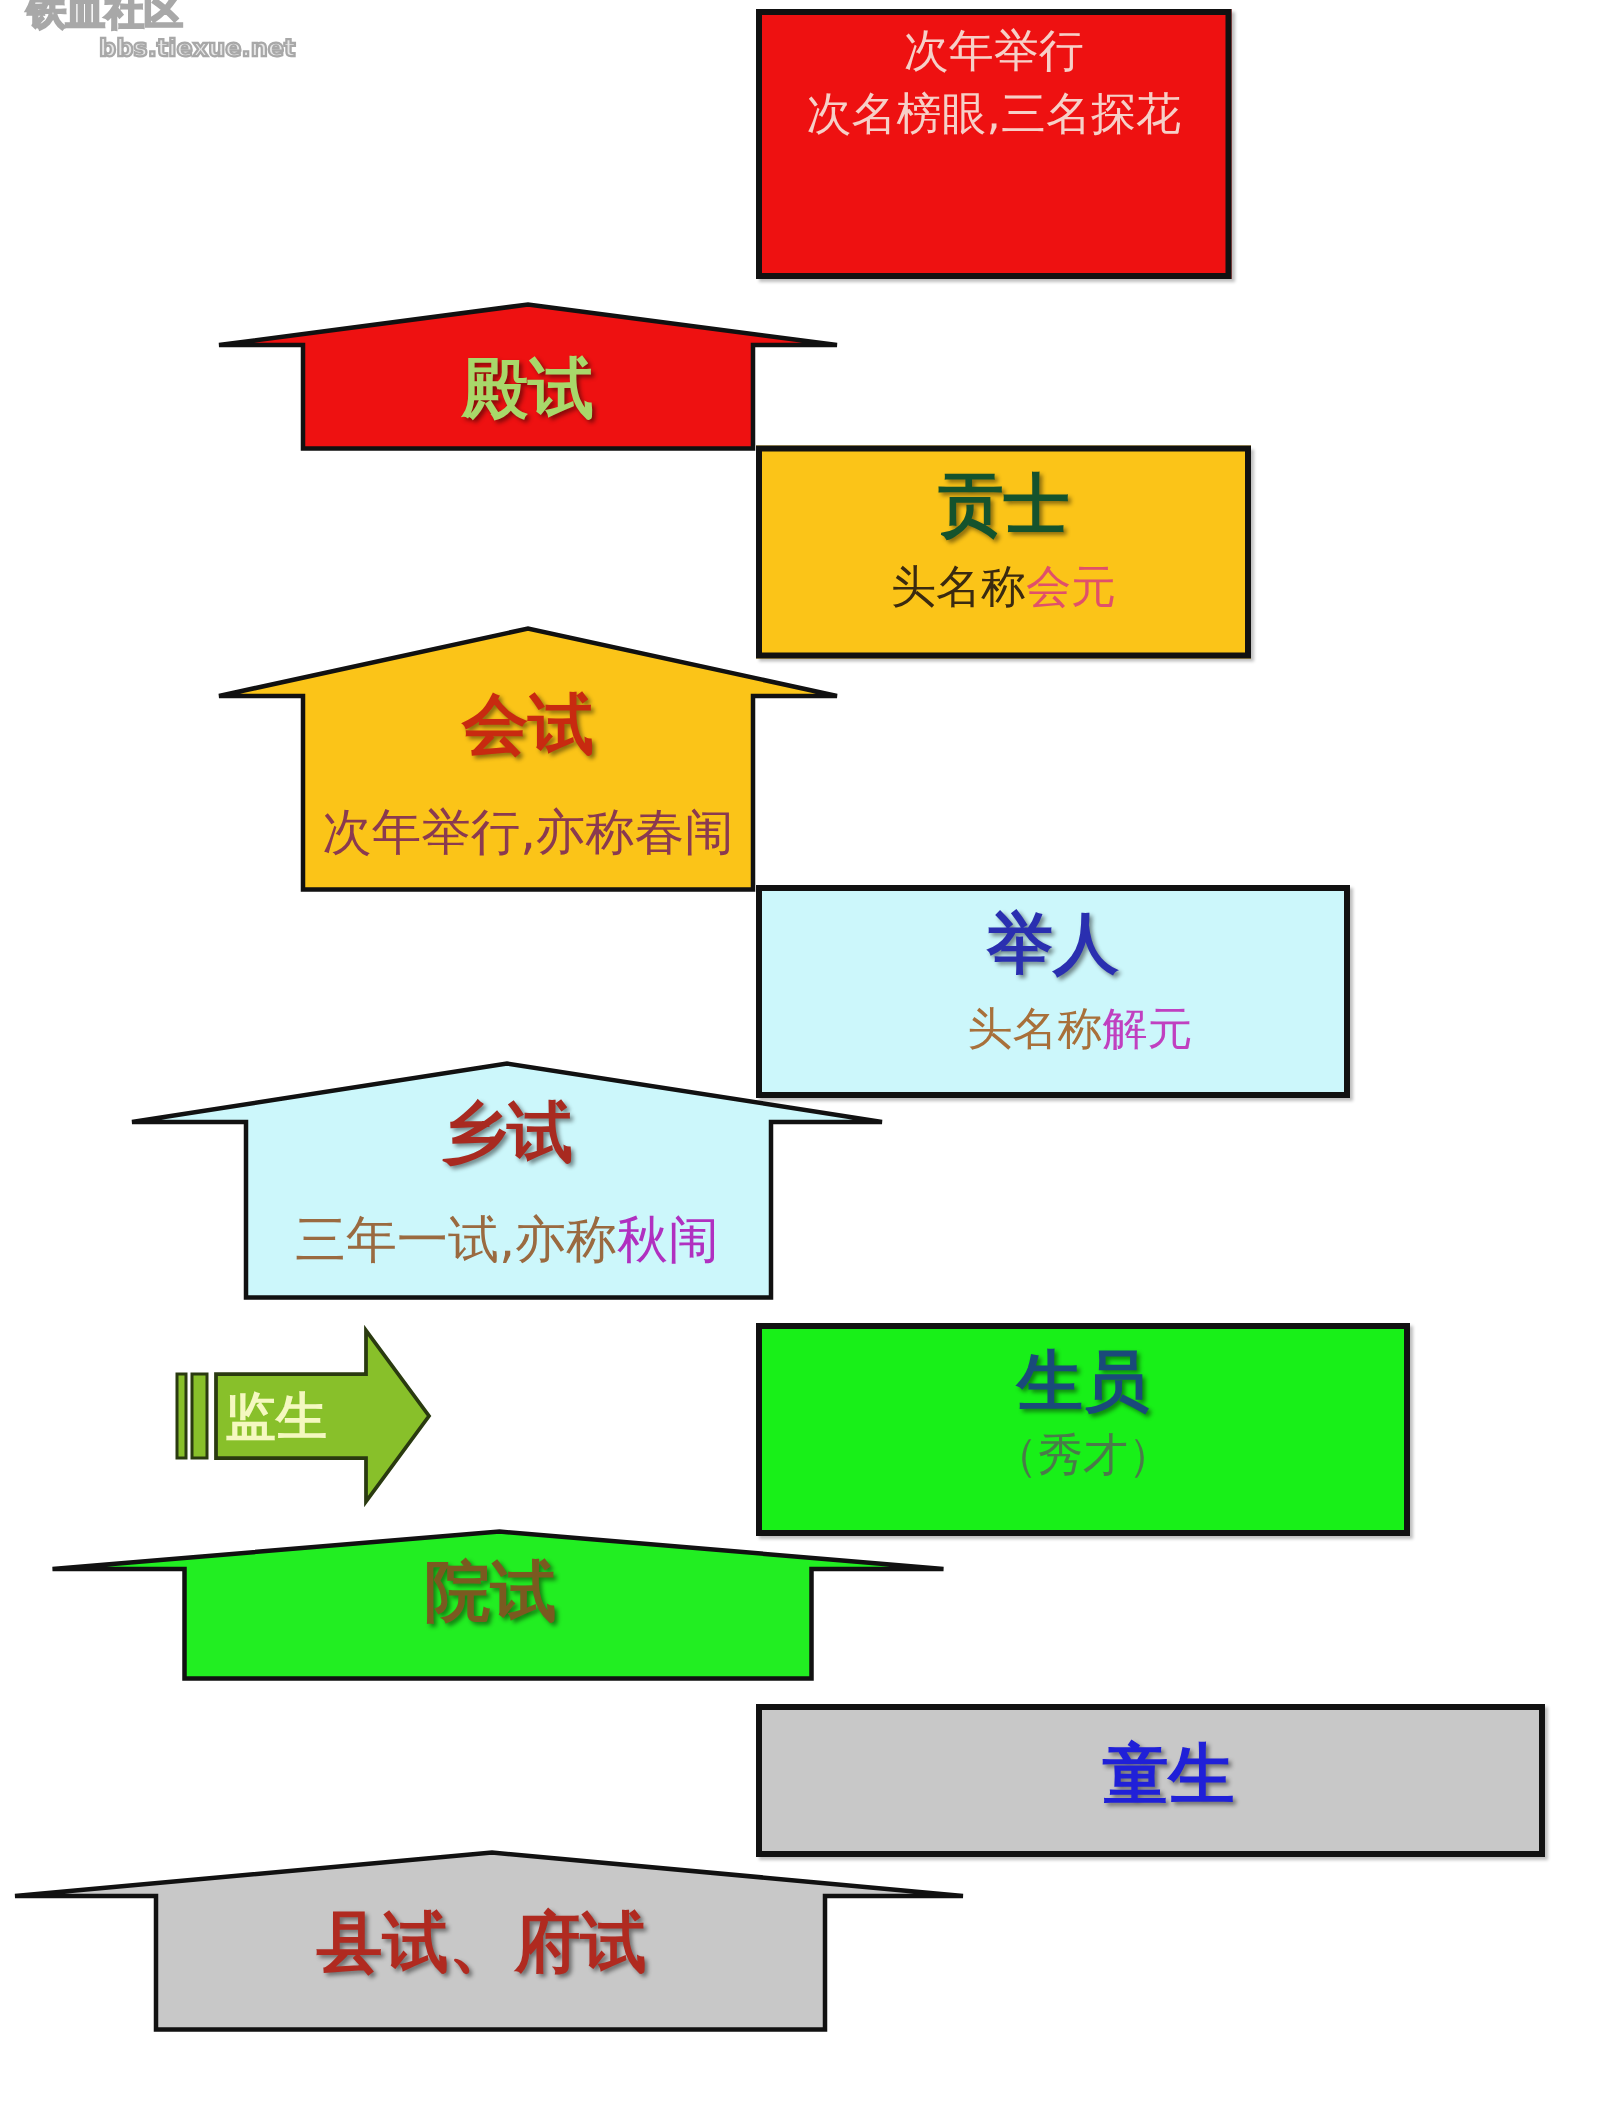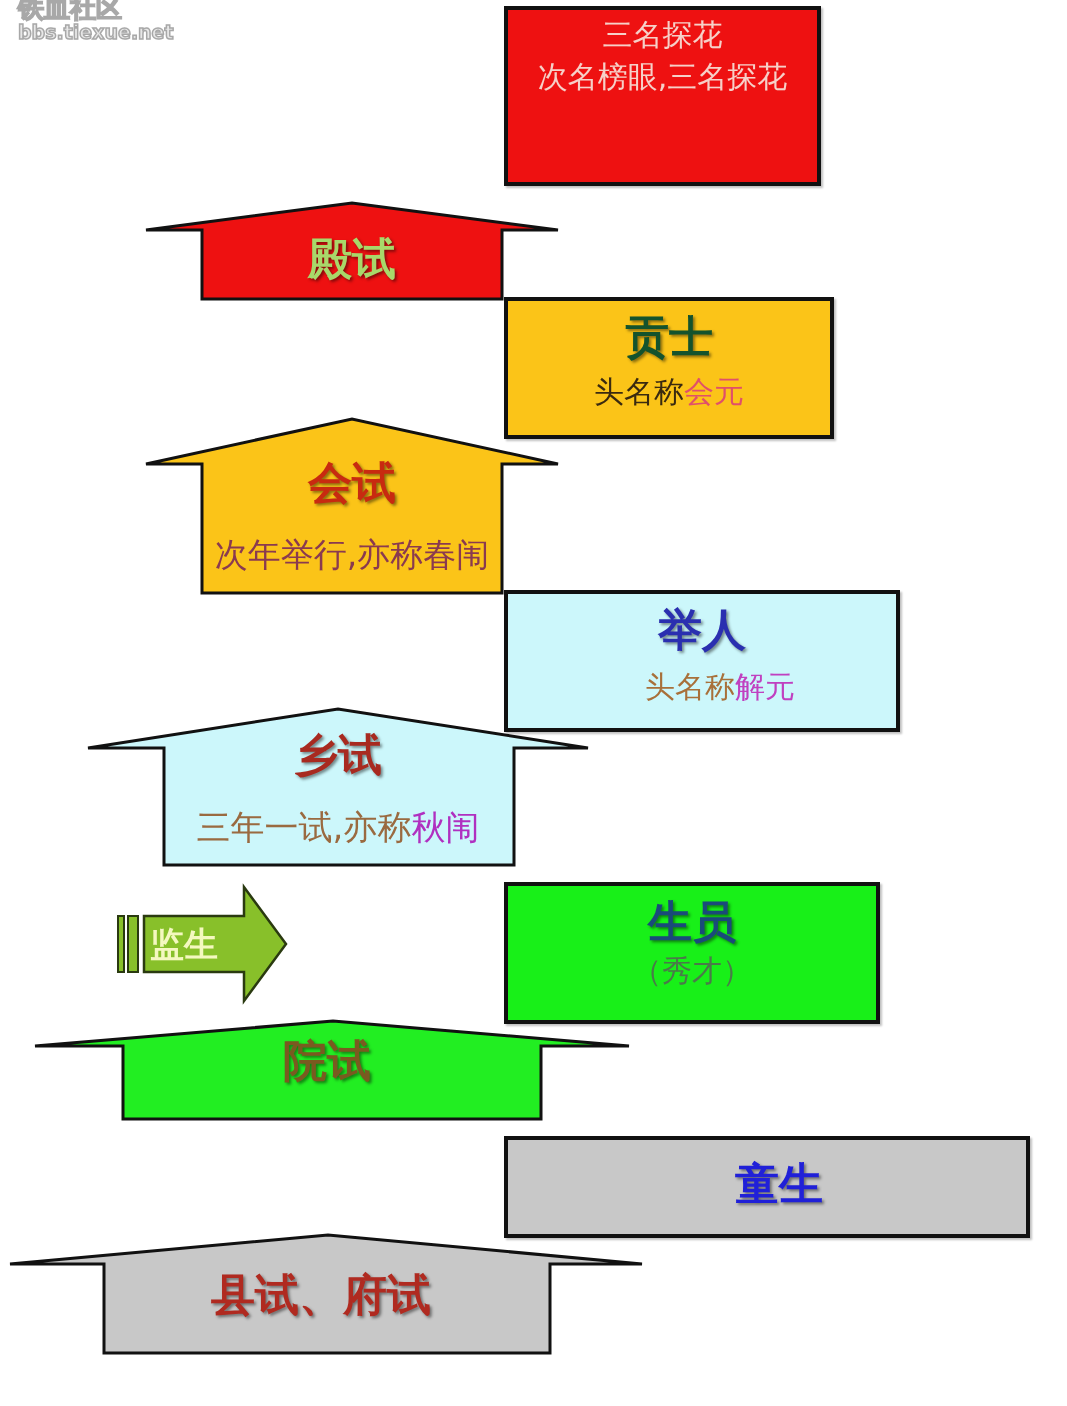--- a/index.html
+++ b/index.html
@@ -1,38 +1,38 @@
 <!DOCTYPE html>
 <html><head>
 <meta charset="utf-8">
 <style>
   html, body { margin:0; padding:0; }
   body { width:1067px; height:1406px; background:#ffffff; position:relative; overflow:hidden;
          font-family:"DejaVu Sans", sans-serif; }
   .abs { position:absolute; }
   .watermark { left:18px; top:-6px; color:#e8e8e8; font-size:26px; font-weight:bold; line-height:28px;
                -webkit-text-stroke:1.5px #a8a8a8; letter-spacing:0px; }
-  .wm2 { font-size:19px; top:18px; }
+  .wm2 { font-size:16px; top:18px;margin-left:48px; }
   .box { position:absolute; box-sizing:border-box; border:4px solid #111; text-align:center;
          box-shadow: 2px 2px 2px rgba(0,0,0,0.25); }
   .title { font-weight:bold; font-size:44px; line-height:52px; text-shadow:2px 2px 3px rgba(0,0,0,0.45); }
   .sub { font-size:30px; line-height:42px; }
   .house { position:absolute; }
   .house svg { position:absolute; left:0; top:0; overflow:visible; }
   .house .label { position:absolute; left:0; right:0; text-align:center; }
   .hl { font-weight:bold; font-size:44px; text-shadow:2px 2px 3px rgba(0,0,0,0.45); }
 </style>
 </head>
 <body>
 
 <div class="abs watermark">铁血社区</div>
 <div class="abs watermark wm2">bbs.tiexue.net</div>
 
 <div class="box" style="left:504px; top:6px; width:317px; height:180px; background:#ee1111;">
-  <div class="sub" style="color:#f6d0c8; margin-top:4px;">三名探花</div>
+  <div class="sub" style="color:#f6d0c8; margin-top:4px;">次年举行</div>
   <div class="sub" style="color:#f6d0c8;">次名榜眼,三名探花</div>
 </div>
 
 <div class="house" style="left:144px; top:200px; width:416px; height:102px;">
   <svg width="416" height="102">
     <polygon points="2,30 208,3 414,30 358,30 358,99 58,99 58,30" fill="#ee1111" stroke="#111" stroke-width="3"></polygon>
   </svg>
   <div class="label hl" style="top:30px; color:#a8d86a;font-family:Liberation Serif, serif;">殿试</div>
 </div>
 
@@ -70,21 +70,21 @@
 
 <div class="house" style="left:114px; top:884px; width:176px; height:120px;">
   <svg width="176" height="120">
     <rect x="4" y="32" width="6" height="56" fill="#88c02a" stroke="#2a3a10" stroke-width="2"></rect>
     <rect x="14" y="32" width="10" height="56" fill="#88c02a" stroke="#2a3a10" stroke-width="2"></rect>
     <polygon points="30,32 130,32 130,3 172,60 130,117 130,88 30,88" fill="#88c02a" stroke="#2a3a10" stroke-width="2.5"></polygon>
   </svg>
   <div class="label" style="left:36px; right:auto; top:38px; color:#f4f8c0; font-size:34px; font-weight:bold;">监生</div>
 </div>
 
-<div class="box" style="left:504px; top:882px; width:376px; height:142px; background:#18f018;">
+<div class="box" style="left:504px; top:882px; width:436px; height:142px; background:#18f018;">
   <div class="title" style="color:#1a4a7a; margin-top:10px;">生员</div>
   <div class="sub" style="color:#4a7a4a; margin-top:2px;">（秀才）</div>
 </div>
 
 <div class="house" style="left:33px; top:1018px; width:598px; height:104px;">
   <svg width="598" height="104">
     <polygon points="2,28 300,3 596,28 508,28 508,101 90,101 90,28" fill="#22ee22" stroke="#111" stroke-width="3"></polygon>
   </svg>
   <div class="label hl" style="top:14px; left:-10px; color:#7a5a20;">院试</div>
 </div>

